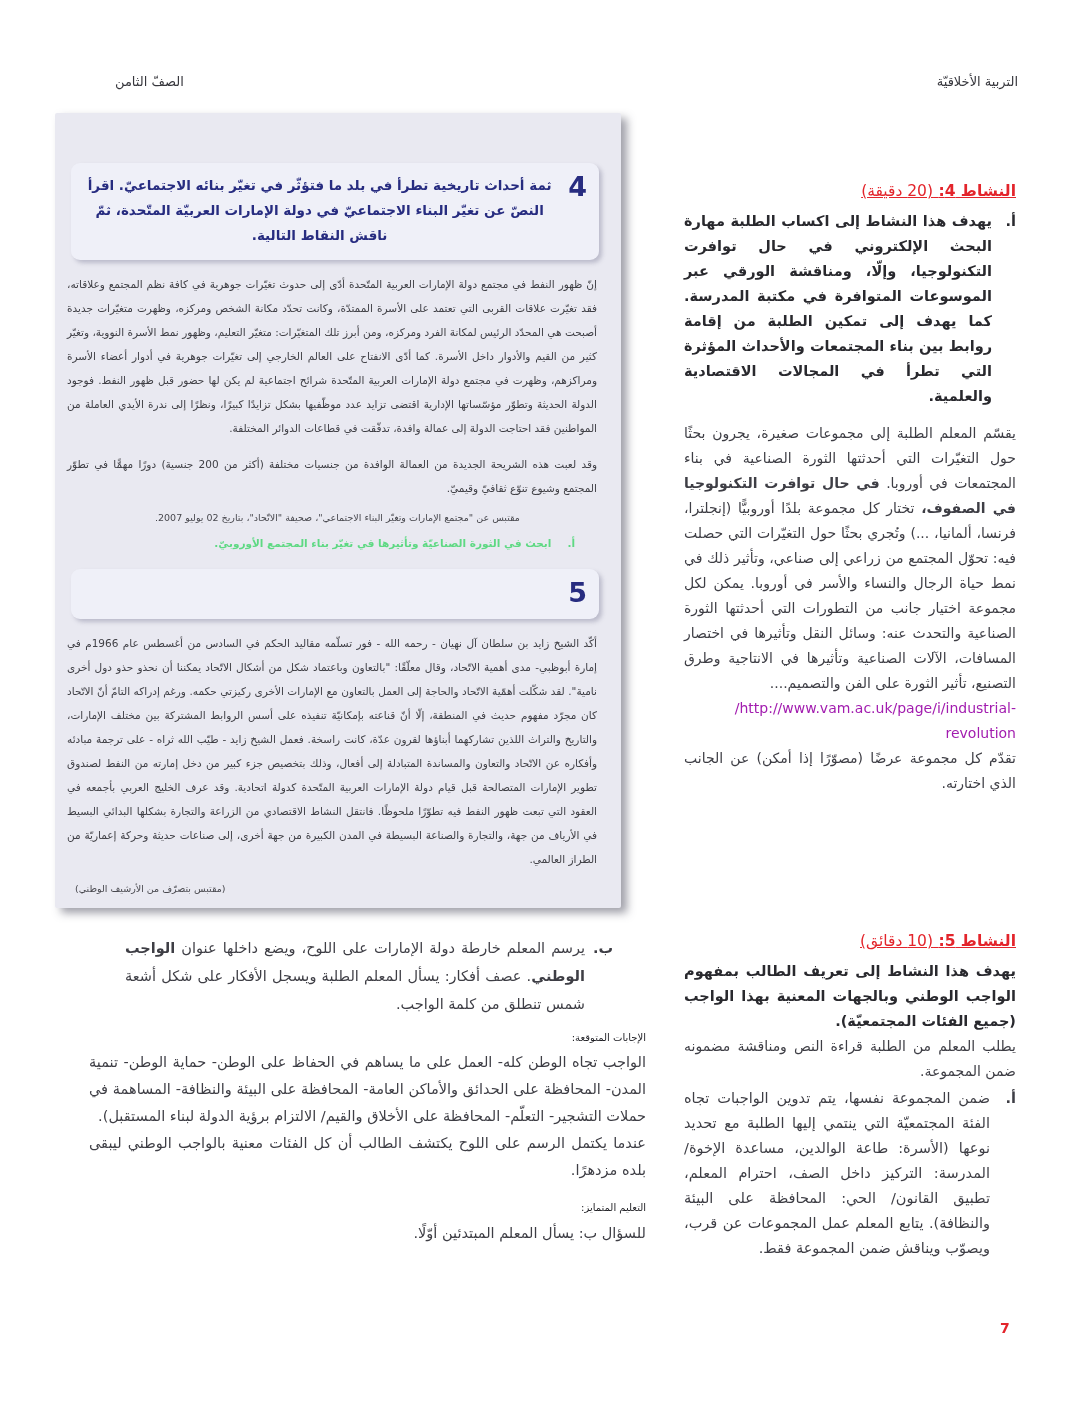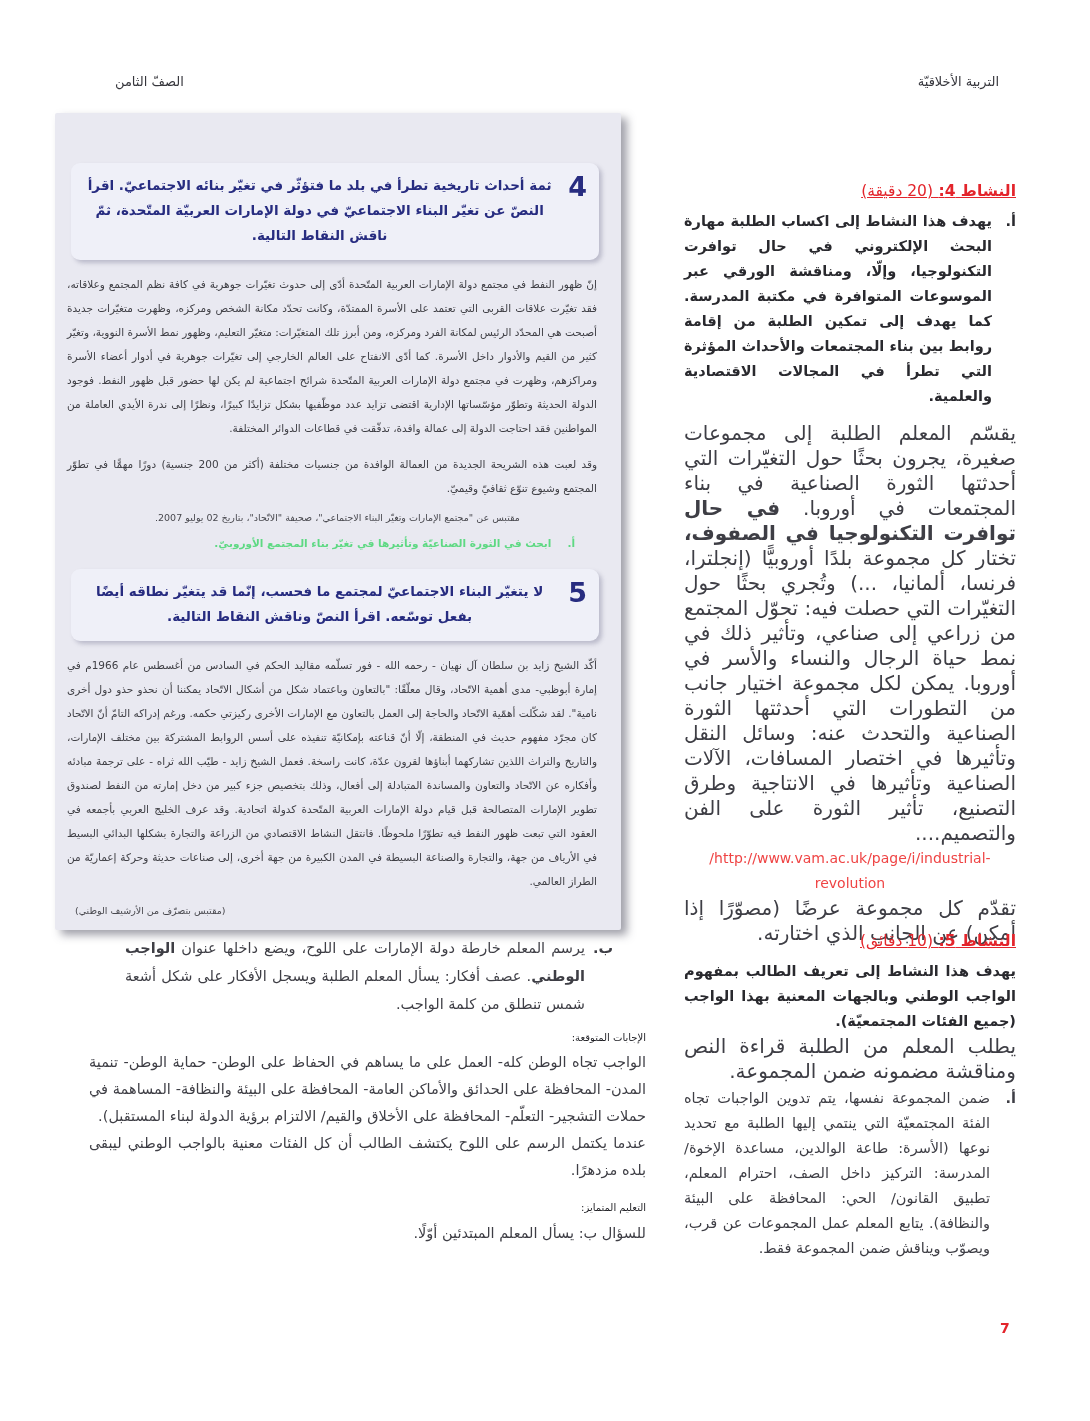--- a/index.html
+++ b/index.html
@@ -2,21 +2,21 @@
 <html lang="ar"><head>
 <meta charset="utf-8">
 <style>
   html,body { margin:0; padding:0; background:#ffffff; }
   .page {
     position:relative; width:1090px; height:1421px; background:#ffffff;
     font-family:"DejaVu Sans", sans-serif; direction:rtl; overflow:hidden;
   }
   
   .hdr { position:absolute; top:74px; font-size:13px; color:#36363c; }
-  .hdr-subject { right:91px; }
+  .hdr-subject { right:72px; }
   .hdr-grade  { left:115px; }
 
   
   .excerpt-panel {
     position:absolute; top:113px; left:55px; width:566px; min-height:746px;
     background:#e9e9f1; box-shadow:6px 5px 8px rgba(68,68,86,.5);
     border-radius:2px; padding-bottom:14px; box-sizing:border-box;
   }
   .point-heading {
     display:flex; align-items:flex-start; gap:12px;
@@ -49,25 +49,25 @@
   .right-col { position:absolute; right:74px; width:332px; }
   .act4 { top:182px; }
   .act5 { top:932px; }
   .act-heading { margin:0 0 9px; font-size:15.5px; font-weight:bold; color:#e3242b;text-decoration:underline; }
   .act-dur { font-weight:normal; }
   .goal {
     position:relative; padding-right:24px; margin:0;
     font-weight:bold; color:#29292e; font-size:14.5px; line-height:25px; text-align:justify;
   }
   .goal .marker, .item-a .marker, .item-b .marker { position:absolute; right:0; top:0; font-weight:bold; }
-  .body-p { margin:0; font-size:20px; line-height:25px; color:#3e3e45; text-align:justify; }
+  .body-p { margin:0; font-size:14px; line-height:25px; color:#3e3e45; text-align:justify; }
   .mt12 { margin-top:12px; }
   .mt22 { margin-top:22px; }
   .url-line {
-    direction:ltr; text-align:center; font-size:14px; line-height:25px; color:#ef4444;
+    direction:ltr; text-align:right; font-size:14px; line-height:25px; color:#a21caf;
     cursor:pointer;
   }
   .goal5 { padding-right:0; }
   .item-a { position:relative; padding-right:26px; margin-top:2px;
     font-size:14.5px; line-height:25px; color:#3e3e45; text-align:justify; }
 
   
   .left-col { position:absolute; top:934px; left:89px; width:557px;
     font-size:14.5px; color:#3e3e45; }
   .item-b { position:relative; margin:0 31px 0 36px; padding-right:30px;
@@ -98,21 +98,20 @@
     </div>
     <p class="excerpt-body">إنّ ظهور النفط في مجتمع دولة الإمارات العربية المتّحدة أدّى إلى حدوث تغيّرات جوهرية في كافة نظم المجتمع وعلاقاته، فقد تغيّرت علاقات القربى التي تعتمد على الأسرة الممتدّة، وكانت تحدّد مكانة الشخص ومركزه، وظهرت متغيّرات جديدة أصبحت هي المحدّد الرئيس لمكانة الفرد ومركزه، ومن أبرز تلك المتغيّرات: متغيّر التعليم، وظهور نمط الأسرة النووية، وتغيّر كثير من القيم والأدوار داخل الأسرة. كما أدّى الانفتاح على العالم الخارجي إلى تغيّرات جوهرية في أدوار أعضاء الأسرة ومراكزهم، وظهرت في مجتمع دولة الإمارات العربية المتّحدة شرائح اجتماعية لم يكن لها حضور قبل ظهور النفط. فوجود الدولة الحديثة وتطوّر مؤسّساتها الإدارية اقتضى تزايد عدد موظّفيها بشكل تزايدًا كبيرًا، ونظرًا إلى ندرة الأيدي العاملة من المواطنين فقد احتاجت الدولة إلى عمالة وافدة، تدفّقت في قطاعات الدوائر المختلفة.</p>
     <p class="excerpt-body">وقد لعبت هذه الشريحة الجديدة من العمالة الوافدة من جنسيات مختلفة (أكثر من 200 جنسية) دورًا مهمًّا في تطوّر المجتمع وشيوع تنوّع ثقافيّ وقيميّ.</p>
     <p class="excerpt-cite cite-indented">مقتبس عن "مجتمع الإمارات وتغيّر البناء الاجتماعي"، صحيفة "الاتّحاد"، بتاريخ 02 يوليو 2007.</p>
     <p class="green-item">
       <span class="g-marker">أ.</span><span>ابحث في الثورة الصناعيّة وتأثيرها في تغيّر بناء المجتمع الأوروبيّ.</span>
     </p>
 
     <div class="point-heading second">
       <span class="point-num">5</span>
-      <span class="point-title">لا يتغيّر البناء الاجتماعيّ لمجتمع ما فحسب، إنّما قد يتغيّر نطاقه أيضًا بفعل توسّعه. اقرأ النصّ وناقش النقاط التالية.</span>
     </div>
     <p class="excerpt-body">أكّد الشيخ زايد بن سلطان آل نهيان - رحمه الله - فور تسلّمه مقاليد الحكم في السادس من أغسطس عام 1966م في إمارة أبوظبي- مدى أهمية الاتّحاد، وقال معلّقًا: "بالتعاون وباعتماد شكل من أشكال الاتّحاد يمكننا أن نحذو حذو دول أخرى نامية". لقد شكّلت أهمّية الاتّحاد والحاجة إلى العمل بالتعاون مع الإمارات الأخرى ركيزتي حكمه. ورغم إدراكه التامّ أنّ الاتّحاد كان مجرّد مفهوم حديث في المنطقة، إلّا أنّ قناعته بإمكانيّة تنفيذه على أسس الروابط المشتركة بين مختلف الإمارات، والتاريخ والتراث اللذين تشاركهما أبناؤها لقرون عدّة، كانت راسخة. فعمل الشيخ زايد - طيّب الله ثراه - على ترجمة مبادئه وأفكاره عن الاتّحاد والتعاون والمساندة المتبادلة إلى أفعال، وذلك بتخصيص جزء كبير من دخل إمارته من النفط لصندوق تطوير الإمارات المتصالحة قبل قيام دولة الإمارات العربية المتّحدة كدولة اتحادية. وقد عرف الخليج العربي بأجمعه في العقود التي تبعت ظهور النفط فيه تطوّرًا ملحوظًا. فانتقل النشاط الاقتصادي من الزراعة والتجارة بشكلها البدائي البسيط في الأرياف من جهة، والتجارة والصناعة البسيطة في المدن الكبيرة من جهة أخرى، إلى صناعات حديثة وحركة إعماريّة من الطراز العالمي.</p>
     <p class="excerpt-cite cite-left">(مقتبس بتصرّف من الأرشيف الوطني)</p>
 
   </section>
 
   <aside class="right-col act4">
     <h3 class="act-heading">
       <span>النشاط 4:</span>
       <span class="act-dur">(20 دقيقة)</span>

